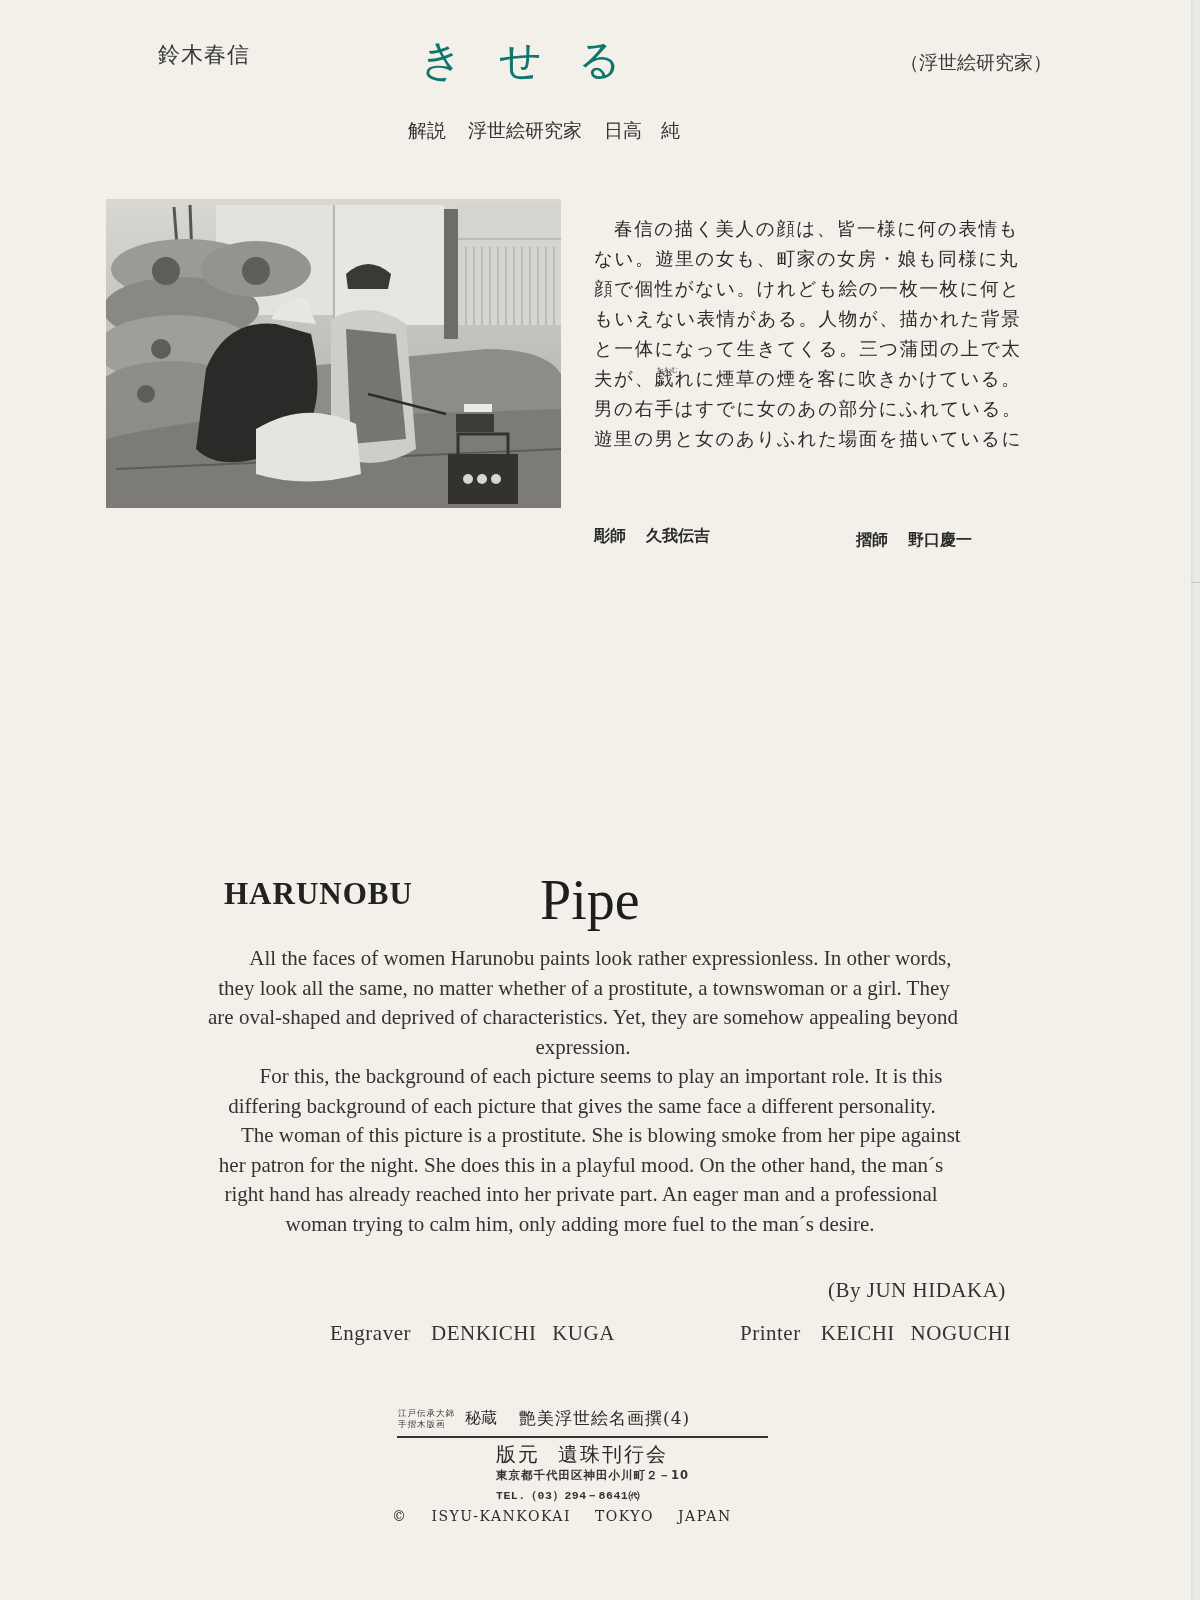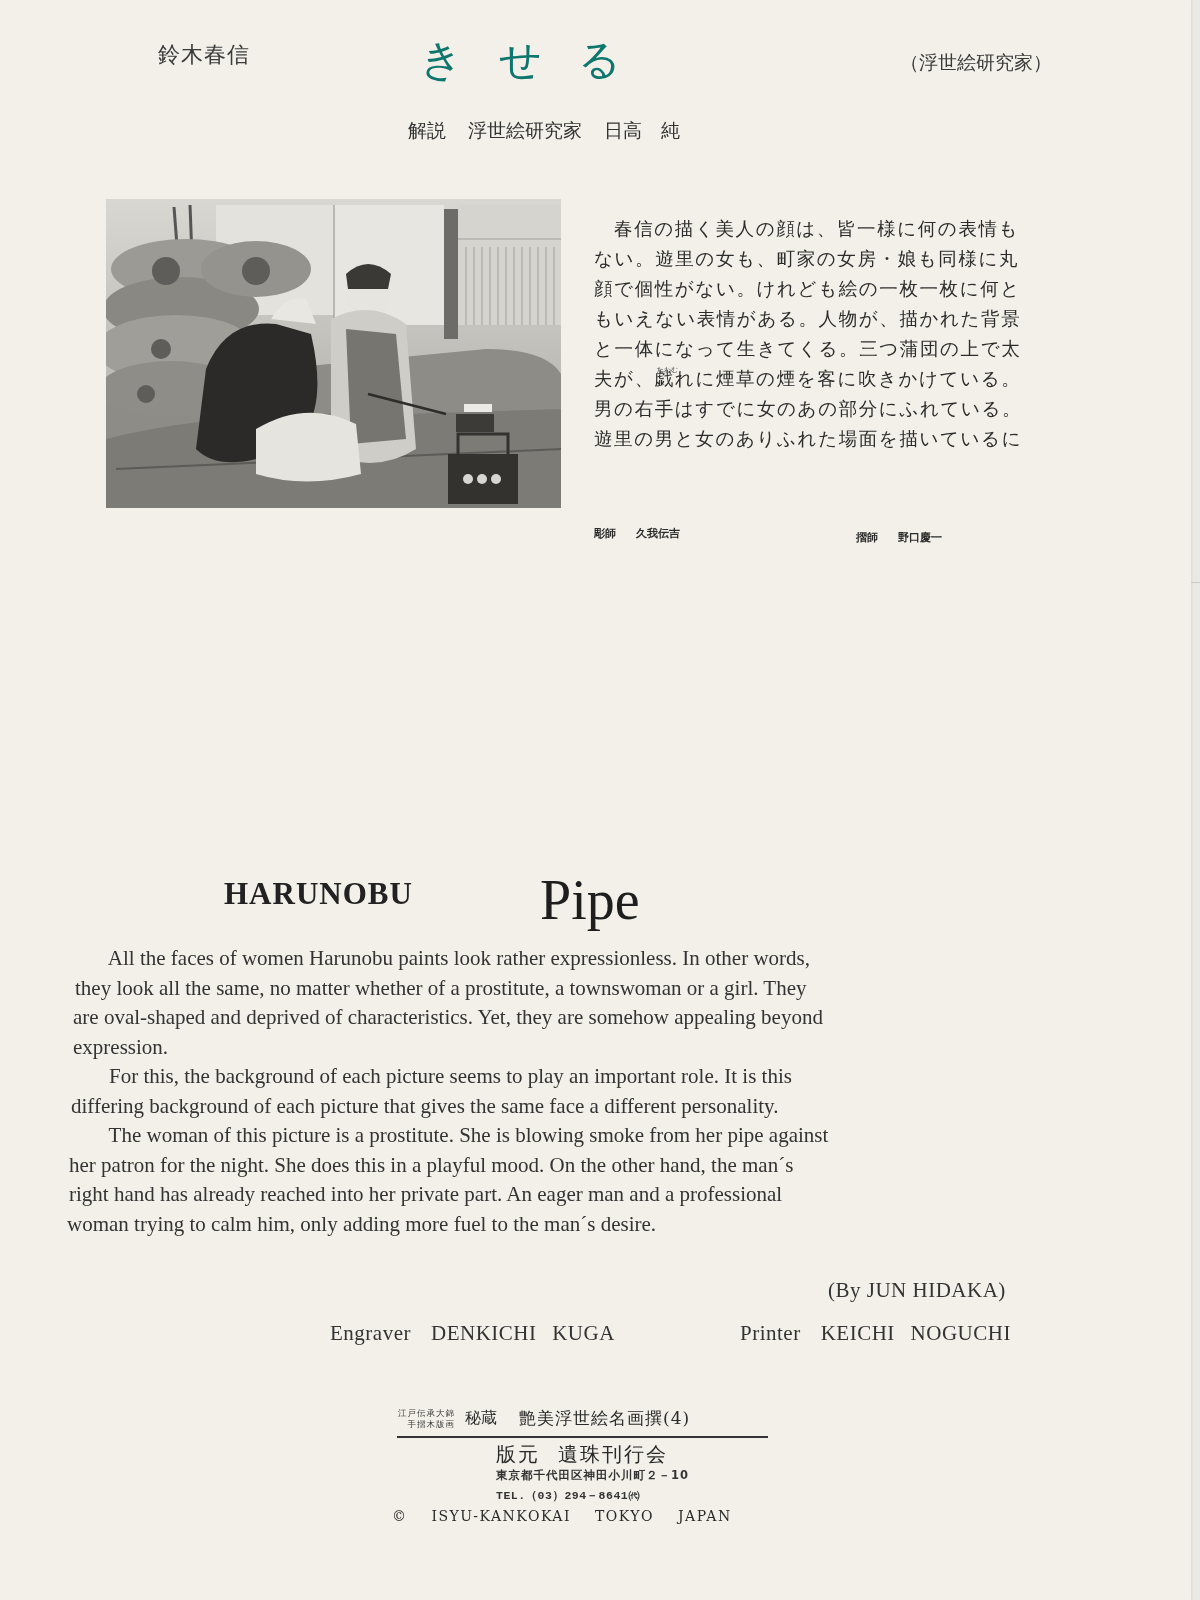--- a/index.html
+++ b/index.html
@@ -36,41 +36,41 @@
   
   .jp-body {
     left: 594px; top: 214px; width: 450px;
     font-size: 18.5px; line-height: 30px; color: #2c2c2c; letter-spacing: 1.6px;
   }
   .jp-body .line { display: block; white-space: nowrap; }
   .ruby { position: relative; display: inline-block; }
   .ruby .rt {
     position: absolute; top: -9px; left: 2px; font-size: 7px; letter-spacing: 0; color: #444;
   }
-  .credit-jp { font-family: "DejaVu Sans", sans-serif; font-weight: bold; font-size: 11px; color: #2a2a2a; }
+  .credit-jp { font-family: "DejaVu Sans", sans-serif; font-weight: bold; font-size: 16px; color: #2a2a2a; }
   .credit-jp span.label { margin-right: 20px; }
   .engraver-jp { left: 594px; top: 526px; }
   .printer-jp { left: 856px; top: 530px; }
 
   
   .artist-en { left: 224px; top: 876px; font-size: 31px; font-weight: bold; font-family: "Liberation Serif", serif; color: #222; letter-spacing: 1px; }
   .title-en { left: 540px; top: 868px; font-size: 56px; font-weight: normal; font-family: "Liberation Serif", serif; color: #1e1e1e; }
   .en-body {
-    left: 67px; top: 944px; width: 1000px;
-    font-family: "Liberation Serif", serif; font-size: 21px; line-height: 29.5px; color: #333;
+    left: 80px; top: 944px; width: 1000px;
+    font-family: "Liberation Serif", serif; font-size: 21px; line-height: 29.5px; color: #333; text-align: center;
   }
   .en-body .line { display: block; white-space: nowrap; }
   .byline-en { left: 828px; top: 1278px; font-family: "Liberation Serif", serif; font-size: 21px; color: #333; letter-spacing: 0.5px; }
   .engraver-en { left: 330px; top: 1321px; font-family: "Liberation Serif", serif; font-size: 21px; color: #333; letter-spacing: 0.5px; }
   .printer-en { left: 740px; top: 1321px; font-family: "Liberation Serif", serif; font-size: 21px; color: #333; letter-spacing: 0.5px; }
   .engraver-en .label, .printer-en .label { margin-right: 20px; }
   .engraver-en .name, .printer-en .name { word-spacing: 10px; }
 
   
-  .footer-series { left: 398px; top: 1407px; display: flex; align-items: center; text-align: right; }
+  .footer-series { left: 398px; top: 1407px; display: flex; align-items: center; }
   .footer-small { font-size: 8.5px; line-height: 11px; color: #3a3a3a; margin-right: 10px; letter-spacing: 1px; }
   .footer-hizo { font-size: 16px; color: #2a2a2a; margin-right: 22px; }
   .footer-series-name { font-size: 17px; color: #2a2a2a; letter-spacing: 1px; }
   .footer-rule { left: 397px; top: 1436px; width: 371px; height: 1.5px; background: #333; }
   .footer-publisher { left: 496px; top: 1441px; font-size: 20px; color: #2a2a2a; letter-spacing: 2px; }
   .footer-publisher .label { margin-right: 18px; }
   .footer-address { left: 496px; top: 1468px; font-size: 11.5px; font-weight: bold; color: #333; letter-spacing: 1px; font-family: "DejaVu Sans", sans-serif; }
   .footer-tel { left: 496px; top: 1488px; font-size: 11.5px; font-weight: bold; color: #333; letter-spacing: 0.5px; font-family: Liberation Mono, monospace; }
   .footer-copyright { left: 392px; top: 1508px; font-size: 14px; color: #2a2a2a; letter-spacing: 1.5px; font-family: "DejaVu Serif", serif; word-spacing: 18px; text-align: right; }
 </style>

